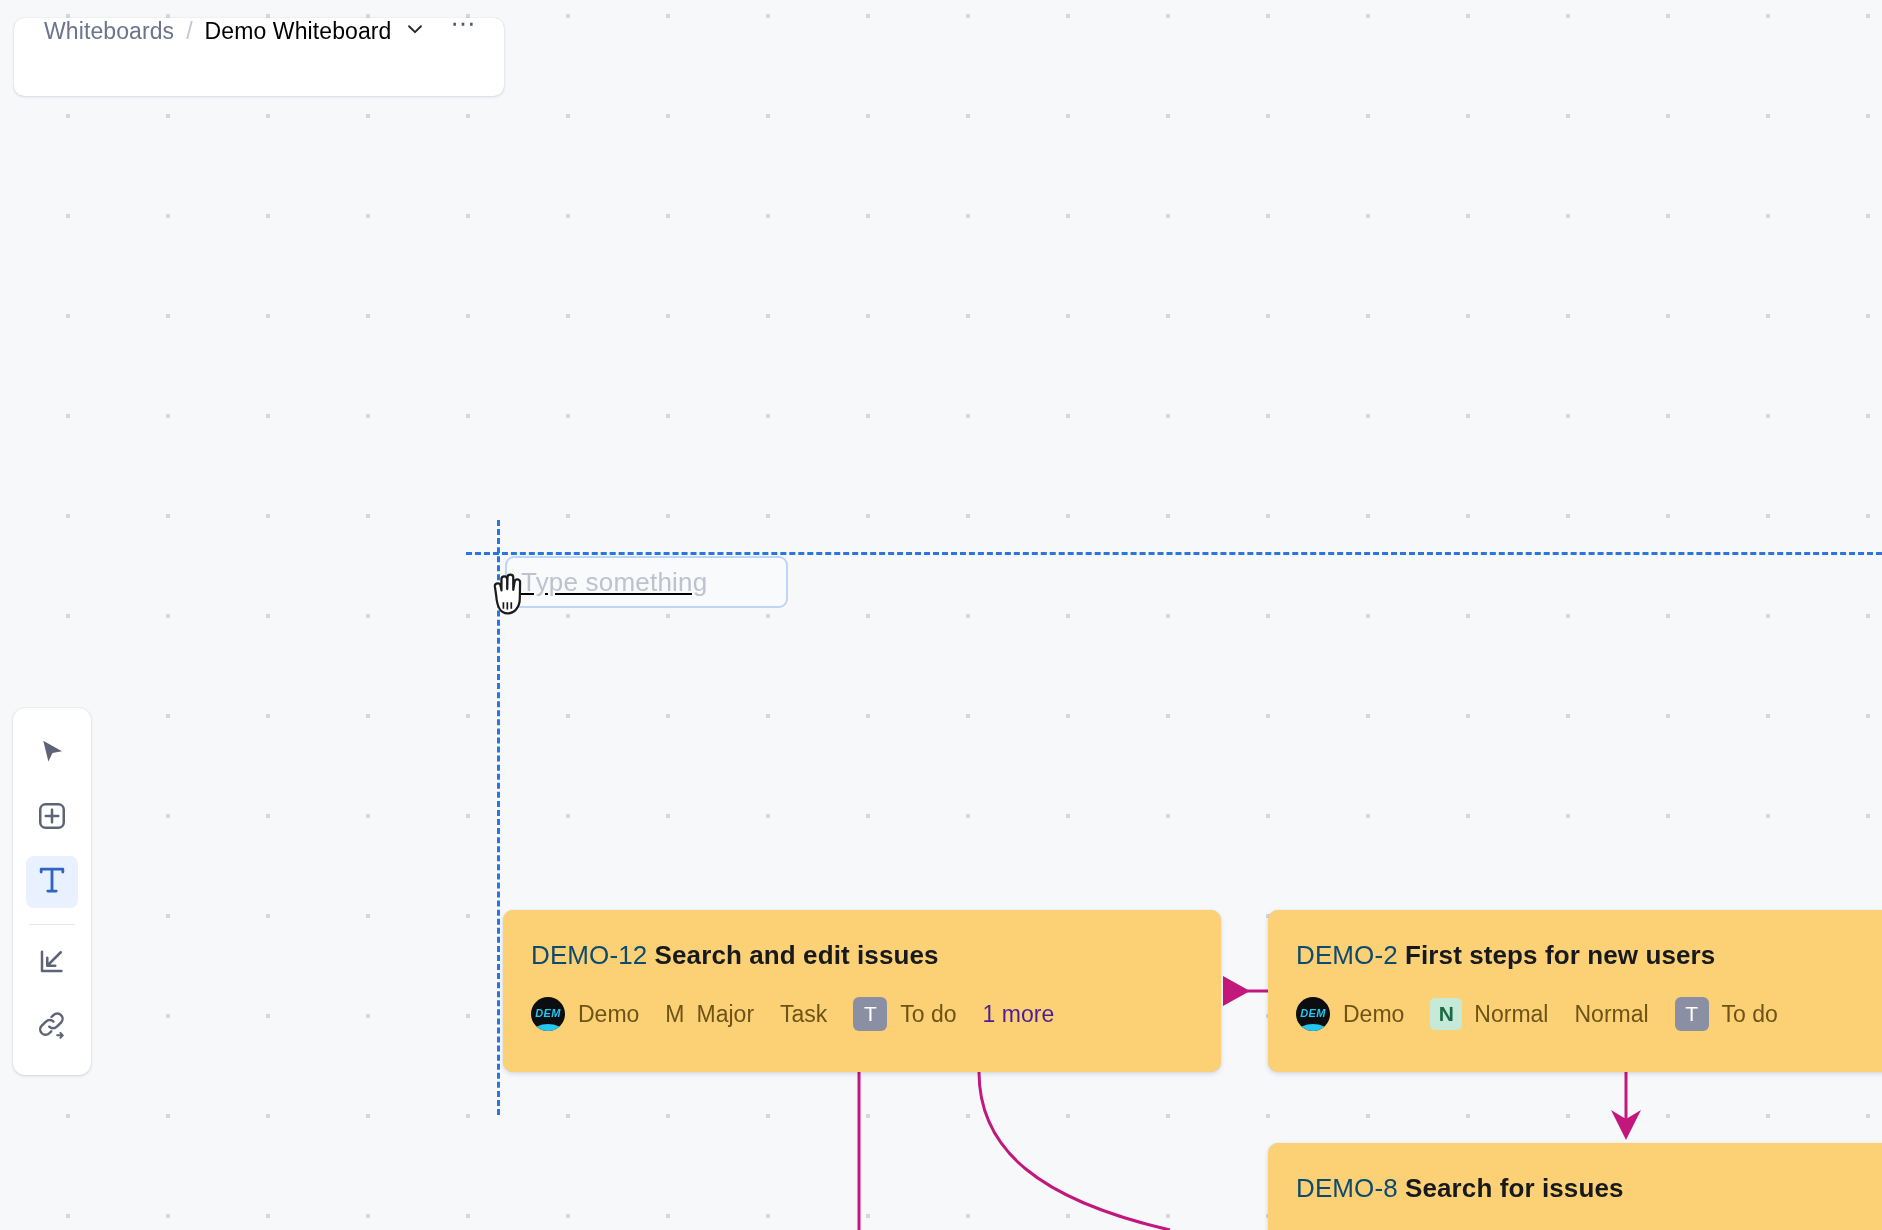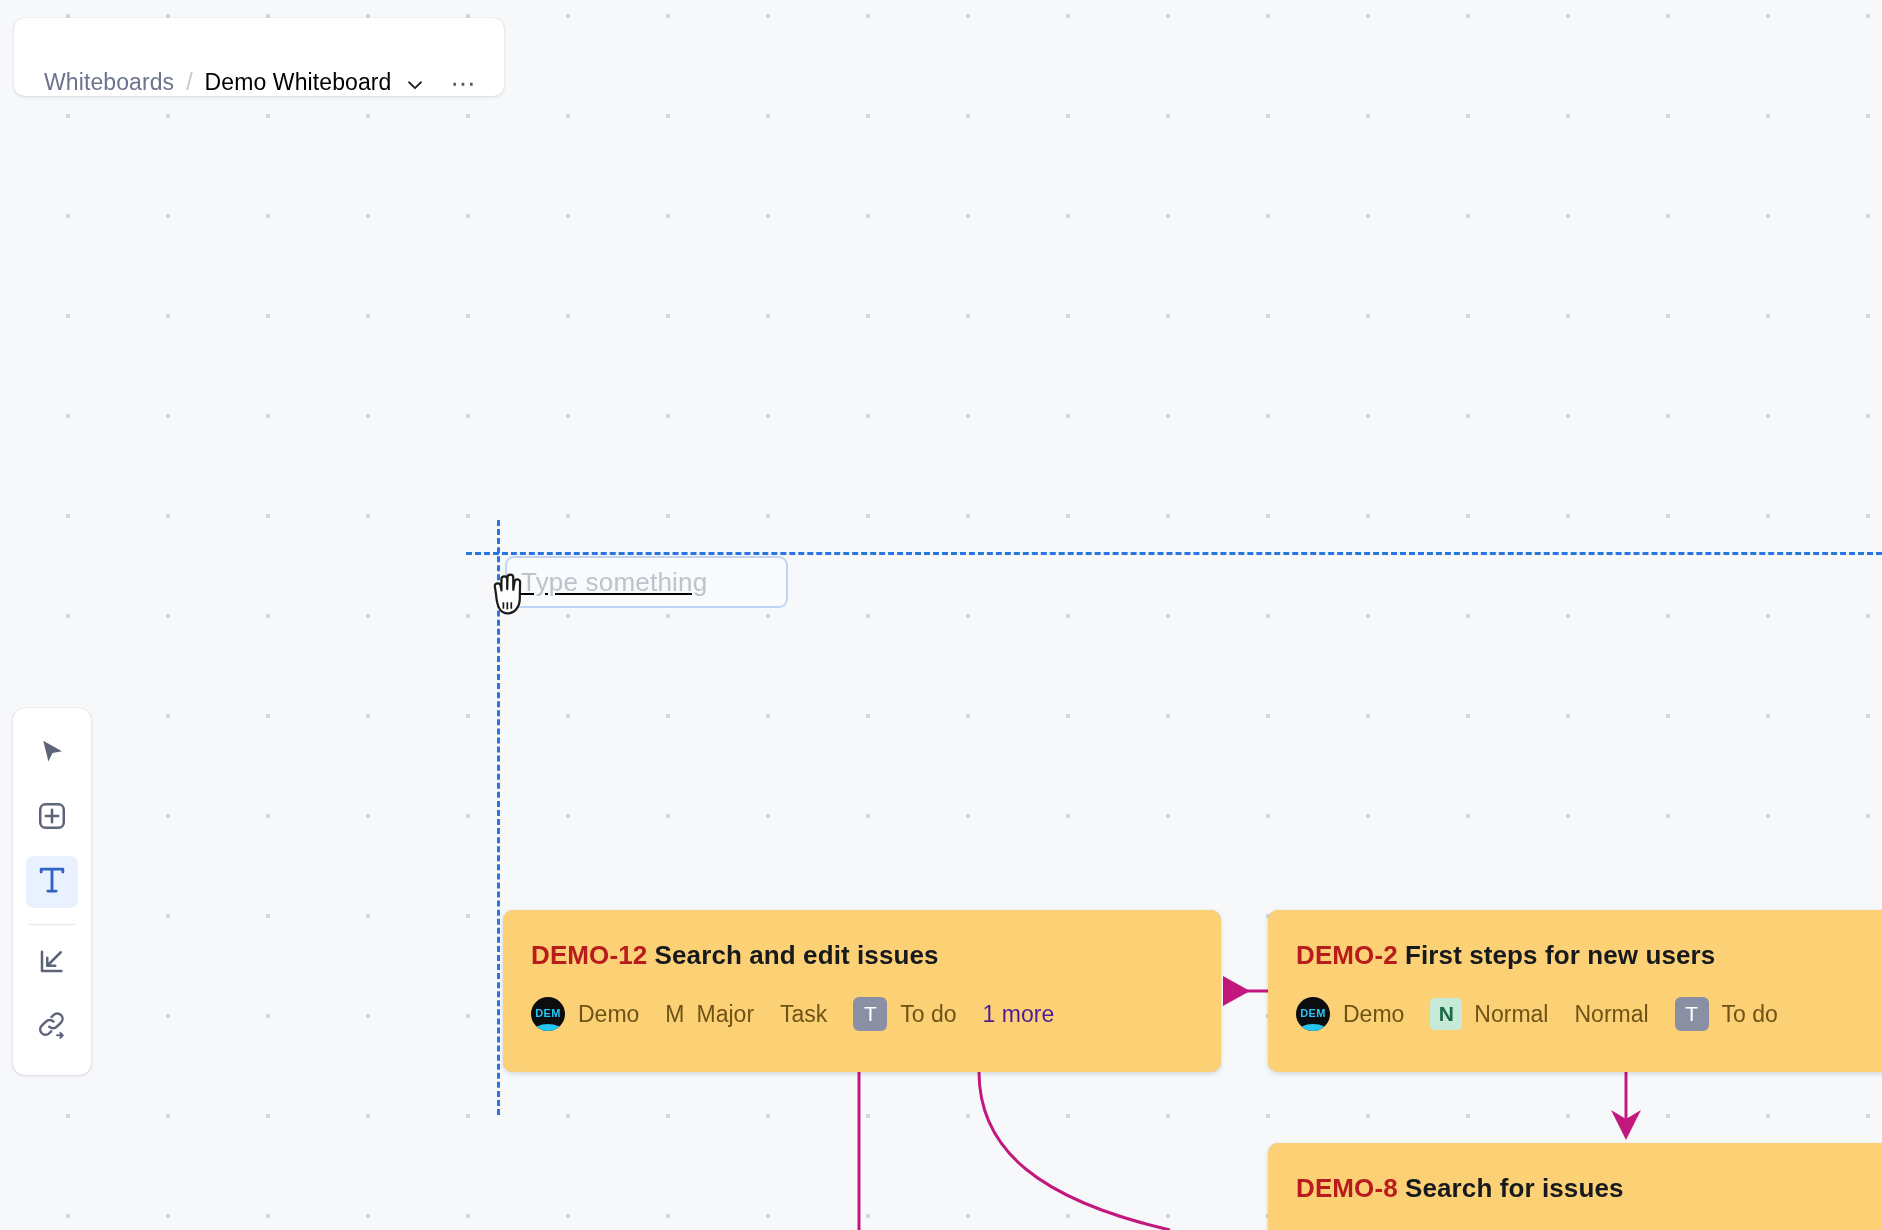--- a/index.html
+++ b/index.html
@@ -18,21 +18,21 @@
     background-position: 18px 66px;
   }
 
   
   #breadcrumb-bar {
     position: absolute; left: 14px; top: 18px;
     height: 78px; min-width: 483px;
     background: #ffffff;
     border-radius: 10px;
     box-shadow: 0 1px 3px rgba(9,30,66,.13), 0 0 1px rgba(9,30,66,.18);
-    display: flex; align-items: flex-end;
+    display: flex; align-items: flex-start;
     padding: 0 26px 0 30px;
     gap: 0px;
   }
   .bc-root {
     font-size: 23px; color: #6b748c; letter-spacing: .1px;
     cursor: pointer;
   }
   .bc-sep {
     font-size: 23px; color: #c3c7d1; margin: 0 12px; user-select: none;
   }
@@ -108,40 +108,41 @@
     border-radius: 10px;
     box-shadow: 0 2px 5px rgba(9,30,66,.14), 0 0 1px rgba(9,30,66,.14);
     padding: 30px 28px 0 28px;
     overflow: hidden;
   }
   .card-title {
     font-size: 26px; font-weight: 700; color: #16191d;
     letter-spacing: .1px; white-space: nowrap;
   }
   .card-key {
-    color: #b91c1c; font-weight: 700;
+    color: #0c4a6e; font-weight: 400;
   }
   .card-meta {
     display: flex; align-items: center;
     margin-top: 26px;
     font-size: 23px; color: #6e5316;
     white-space: nowrap;
   }
   .meta-item { margin-right: 26px; display: flex; align-items: center; }
   .meta-item:last-child { margin-right: 0; }
 
   .avatar {
     width: 34px; height: 34px; border-radius: 50%;
     background: #0b0d0f; position: relative; overflow: hidden;
     display: flex; align-items: center; justify-content: center;
     margin-right: 13px; flex: 0 0 auto;
   }
   .avatar span {
     font-size: 11px; font-weight: 700; color: #25c6f2; letter-spacing: .3px;
     margin-top: -3px;
+    font-style: italic;
   }
   .avatar::after {
     content: ""; position: absolute; left: 50%; bottom: -9px;
     transform: translateX(-50%);
     width: 30px; height: 16px; border-radius: 50% 50% 0 0;
     background: #25c6f2;
   }
 
   .prio-badge {
     width: 32px; height: 32px; border-radius: 5px;

